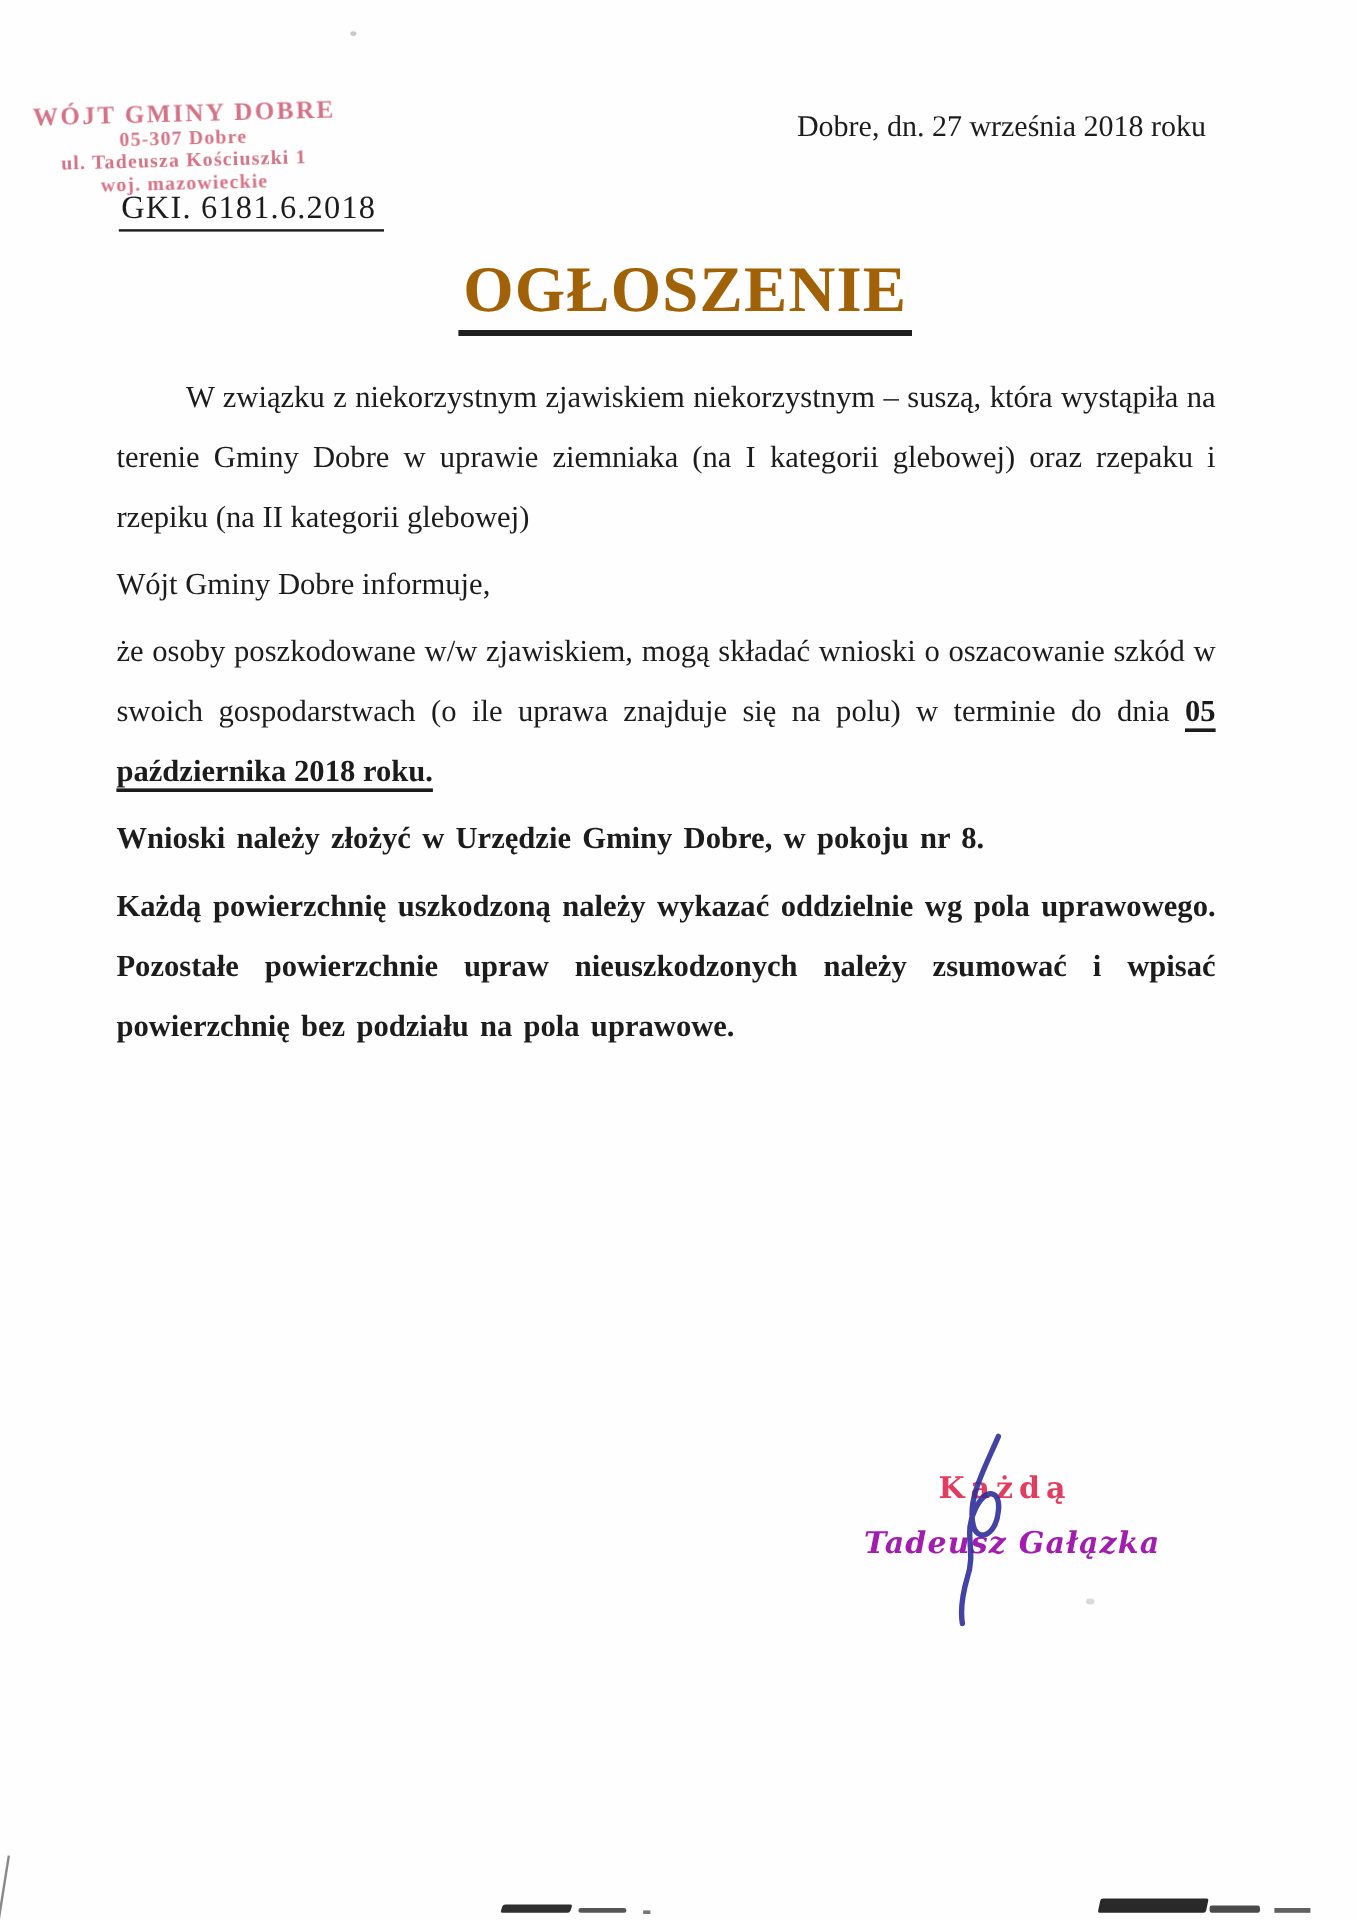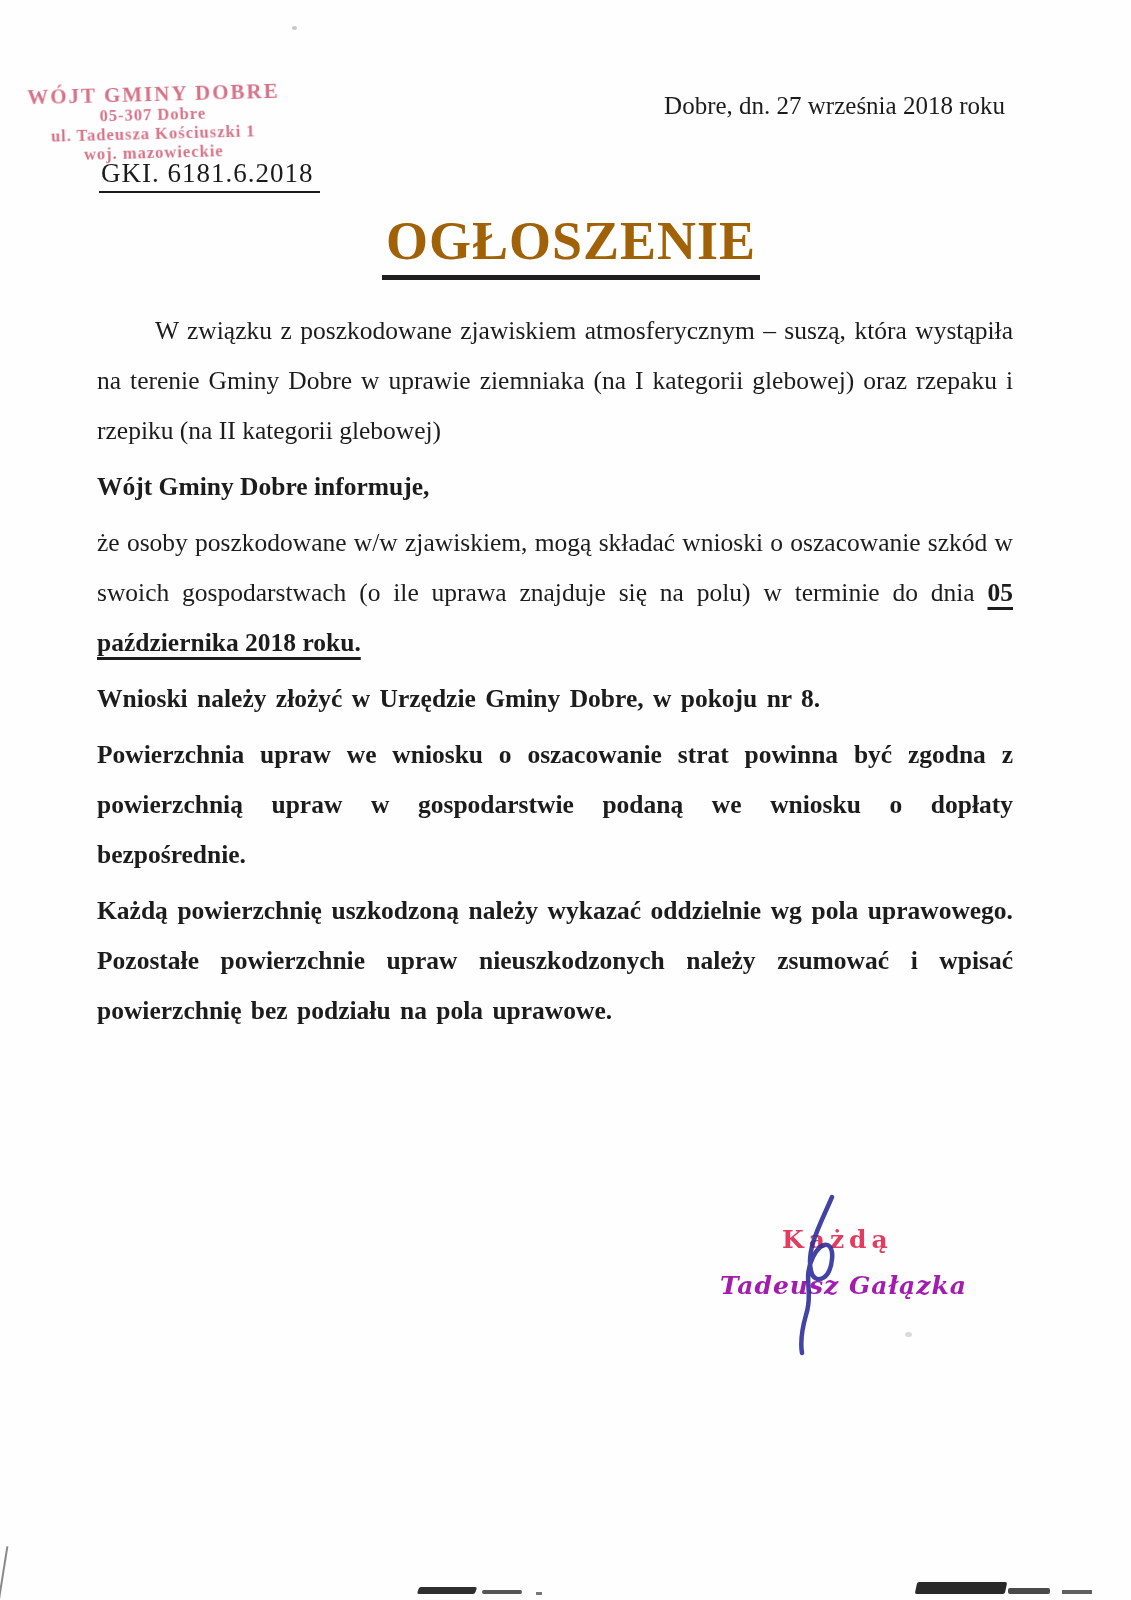--- a/index.html
+++ b/index.html
@@ -57,21 +57,21 @@
 
   
   .body-text {
     position: absolute; left: 97px; top: 306px; width: 916px;
     font-size: 25.5px; line-height: 50px;
   }
   .body-text p { text-align: justify; margin-bottom: 6px; }
   .p-indent { text-indent: 58px; }
   .subheading {
     text-align: center;
-    font-weight: bold;
+    font-weight: normal;
     margin: 2px 0 6px 0;
   }
   .bold-par { font-weight: bold; word-spacing: 3px; }
   .emph {
     font-weight: bold;
     border-bottom: 0; 
     text-decoration: underline;
     text-decoration-thickness: 2.5px;
     text-underline-offset: 6px;
   }
@@ -121,25 +121,24 @@
 
   <div class="date-line">Dobre, dn. 27 września 2018 roku</div>
 
   <div class="ref-no">GKI. 6181.6.2018</div>
 
   <div class="doc-title">
     <span>OGŁOSZENIE</span>
   </div>
 
   <div class="body-text">
-    <p class="p-indent">W związku z poszkodowane zjawiskiem atmosferycznym – suszą, która wystąpiła na terenie Gminy Dobre  w uprawie ziemniaka (na I kategorii glebowej) oraz rzepaku i rzepiku (na II kategorii glebowej)</p>
+    <p class="p-indent">W związku z niekorzystnym zjawiskiem niekorzystnym – suszą, która wystąpiła na terenie Gminy Dobre  w uprawie ziemniaka (na I kategorii glebowej) oraz rzepaku i rzepiku (na II kategorii glebowej)</p>
     <p class="subheading">Wójt Gminy Dobre informuje,</p>
     <p><span>że osoby poszkodowane w/w zjawiskiem, mogą składać wnioski o oszacowanie szkód w swoich  gospodarstwach (o ile uprawa znajduje się na polu) w terminie do dnia </span><span class="emph">05 października 2018 roku.</span></p>
     <p class="bold-par">Wnioski należy złożyć w Urzędzie Gminy Dobre, w pokoju nr 8.</p>
-    <p class="bold-par">Powierzchnia upraw we wniosku o oszacowanie strat powinna być zgodna z powierzchnią upraw w gospodarstwie podaną we wniosku o dopłaty bezpośrednie.</p>
     <p class="bold-par">Każdą powierzchnię uszkodzoną należy wykazać oddzielnie wg pola uprawowego. Pozostałe powierzchnie upraw nieuszkodzonych należy zsumować i wpisać powierzchnię bez podziału na pola uprawowe.</p>
   </div>
 
   <div class="sig-block">
     <div class="sig-title">Każdą</div>
     <div class="sig-name">Tadeusz Gałązka</div>
     <svg class="sig-ink" width="90" height="170" viewBox="0 0 90 170">
       <path d="M 52 10 C 40 38, 26 62, 31 84 C 34 98, 50 94, 52 72 C 54 55, 42 52, 33 70 C 22 92, 34 104, 26 128 C 22 142, 20 154, 22 166" fill="none" stroke="#2d2f9a" stroke-width="4.5" stroke-linecap="round" opacity="0.9"></path>
     </svg>
   </div>

